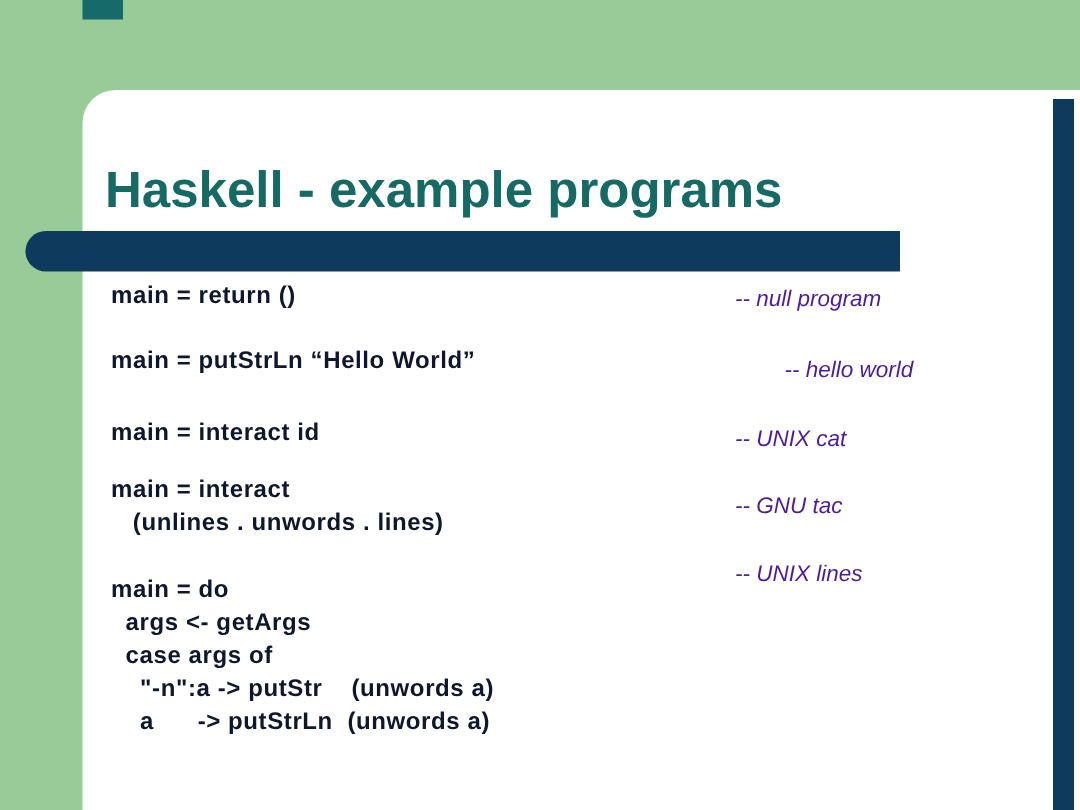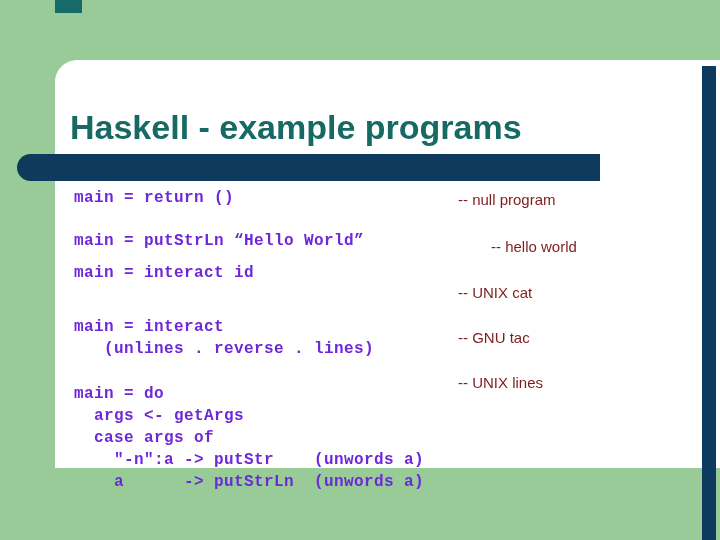--- a/index.html
+++ b/index.html
@@ -1,17 +1,17 @@
 <!DOCTYPE html>
 <html><head>
 <meta charset="utf-8">
 <style>
   html,body{margin:0;padding:0;width:720px;height:540px;overflow:hidden;
     background:#99CB99;font-family:"Liberation Sans",sans-serif;}
-  .slide{position:relative;width:720px;height:468px;}
+  .slide{position:relative;width:720px;height:540px;}
 
   
   .white-panel{position:absolute;left:55px;top:60px;right:0;bottom:0;
     background:#ffffff;border-top-left-radius:22px;z-index:1;}
 
   
   .teal-square{position:absolute;left:55px;top:0;width:27px;height:13px;
     background:#166A6A;z-index:2;}
 
   
@@ -20,46 +20,46 @@
 
   
   .vbar{position:absolute;left:702px;top:66px;width:14px;height:474px;
     background:#0E3A5E;z-index:2;}
 
   .title{position:absolute;left:70px;top:108px;margin:0;z-index:4;
     font-family:"Liberation Sans",sans-serif;font-weight:bold;
     font-size:34px;letter-spacing:0px;color:#176963;white-space:nowrap;}
 
   .code{position:absolute;left:74px;margin:0;z-index:4;
-    font-family:Liberation Mono, monospace;
+    font-family:Liberation Sans, sans-serif;
     font-weight:bold;font-size:16px;line-height:22px;letter-spacing:.4px;
-    color:#6d28d9;white-space:pre;}
+    color:#0f172a;white-space:pre;}
 
-  .comment{position:absolute;left:458px;margin:0;z-index:4;
+  .comment{position:absolute;left:490px;margin:0;z-index:4;
     font-family:"Liberation Sans",sans-serif;font-size:15px;line-height:18px;
-    color:#7f1d1d;white-space:nowrap;}
+    color:#4c1d95;white-space:nowrap;font-style:italic;}
 </style>
 </head>
 <body>
 
 <div class="slide">
   <div class="white-panel"></div>
   <div class="teal-square"></div>
   <div class="hbar"></div>
   <div class="vbar"></div>
   <h1 class="title">Haskell - example programs</h1>
   <div id="code-area">
       <pre class="code" style="top: 187px;">main = return ()</pre>
       <div class="comment" style="top: 191px;">-- null program</div>
       <pre class="code" style="top: 230px; text-align: center;">main = putStrLn “Hello World”</pre>
       <div class="comment" style="top: 238px; margin-left: 33px;">-- hello world</div>
-      <pre class="code" style="top: 262px; text-align: center;">main = interact id</pre>
+      <pre class="code" style="top: 278px; text-align: center;">main = interact id</pre>
       <div class="comment" style="top: 284px;">-- UNIX cat</div>
       <pre class="code" style="top: 316px;">main = interact
-   (unlines . reverse . lines)</pre>
+   (unlines . unwords . lines)</pre>
       <div class="comment" style="top: 329px; text-align: right;">-- GNU tac</div>
       <pre class="code" style="top: 383px;">main = do
   args &lt;- getArgs
   case args of
     "-n":a -&gt; putStr    (unwords a)
     a      -&gt; putStrLn  (unwords a)</pre>
       <div class="comment" style="top: 374px;">-- UNIX lines</div>
     </div>
 </div>
 

